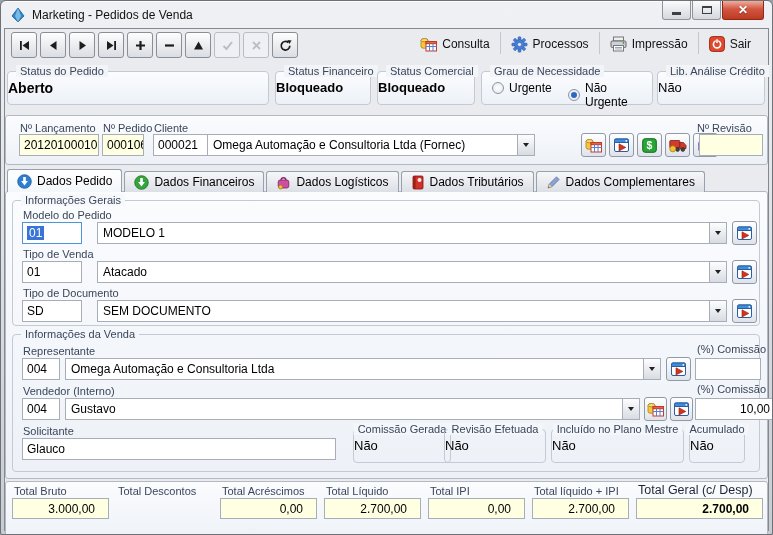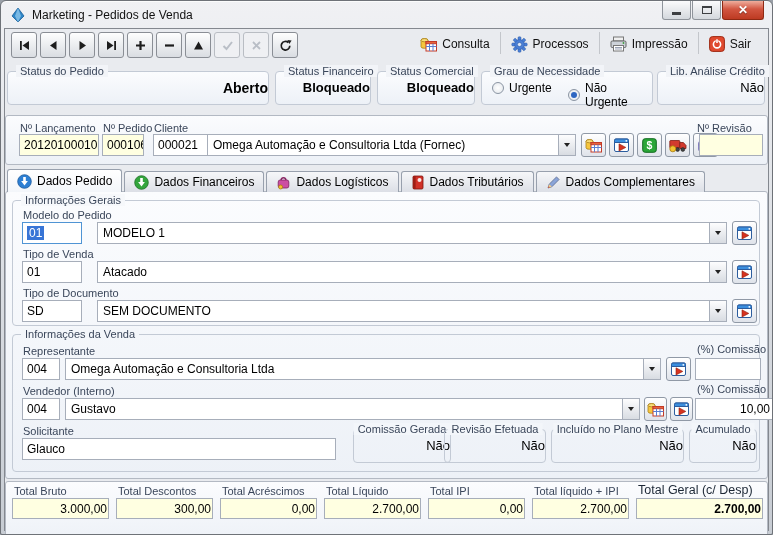--- a/index.html
+++ b/index.html
@@ -29,21 +29,21 @@
   .actions{ position:absolute; top:3px; right:10px; height:26px; display:flex; align-items:flex-start; }
   .abtn{ display:flex; align-items:center; gap:5px; padding:0 7px; height:24px; cursor:pointer; }
   .abtn .al{ font-size:12px; color:#111; }
   .asep{ width:1px; height:22px; background:#c3c6cb; margin:0 3px; }
 
   
   .panel{ position:absolute; background:linear-gradient(#fbfcfe,#edf1f7); border:1px solid #b3b9c3; border-radius:3px; }
   .gbox{ position:absolute; border:1px solid #c3cad5; border-radius:4px; }
   .cap{ position:absolute; top:-7px; left:8px; padding:0 4px; background:#f2f4f8; font-size:11px; color:#3a465a; white-space:nowrap; }
   .cap.center{ left:50%; transform:translateX(-50%); }
-  .gval{ position:absolute; left:0; right:0; top:8px; text-align:right; font-size:13px; color:#000; }
+  .gval{ position:absolute; left:0; right:0; top:8px; text-align:left; font-size:13px; color:#000; }
   .gval.b{ font-weight:bold; }
 
   .lbl{ position:absolute; font-size:11px; color:#3a465a; white-space:nowrap; }
   .field{ position:absolute; height:22px; background:#fff; border:1px solid #a7aeba; font-size:12px; color:#000; display:flex; align-items:center; padding:0 4px; overflow:hidden; white-space:nowrap; }
   .field.yellow{ background:#ffffe1; }
   .field.right{ justify-content:flex-end; }
   .field.focus{ border-color:#4f94d4; }
   .sel{ background:#3875d6; color:#fff; padding:0 2px; }
 
   .combo{ position:absolute; height:22px; background:#fff; border:1px solid #a7aeba; display:flex; align-items:center; }
@@ -58,21 +58,21 @@
   .rb.on::after{ content:''; display:block; width:6px; height:6px; border-radius:50%; background:#2f67c2; margin:2px; }
   .radio .rl{ font-size:12px; color:#000; }
 
   
   .tabbar{ position:absolute; left:2px; top:140px; height:23px; display:flex; align-items:flex-end; z-index:3; }
   .tab{ height:21px; padding:0 9px; display:flex; gap:5px; align-items:center; background:linear-gradient(#f6f7f9,#dcdfe6); border:1px solid #98a0ad; border-bottom:none; border-radius:3px 3px 0 0; margin-right:2px; font-size:12px; color:#000; cursor:pointer; white-space:nowrap; }
   .tab.active{ height:23px; background:linear-gradient(#ffffff,#f3f6fa); z-index:4; }
 
   .totlbl{ position:absolute; font-size:11px; color:#3a465a; white-space:nowrap; }
   .totlbl.big{ font-size:12.5px; color:#1c2735; }
-  .totval{ position:absolute; height:21px; background:#ffffe1; border:1px solid #a7aeba; font-size:12px; display:flex; align-items:center; justify-content:flex-end; padding:0 1px; }
+  .totval{ position:absolute; height:21px; background:#ffffe1; border:1px solid #a7aeba; font-size:12px; display:flex; align-items:center; justify-content:flex-end; padding:0 13px; }
   .totval.b{ font-weight:bold; }
   svg{ display:block; }
 </style>
 </head>
 <body>
 
 <div class="window">
 
   <div class="titlebar">
     <span class="appicon">
@@ -230,21 +230,21 @@
       <div class="gval">Não</div>
     </div>
 
     <div class="panel" style="left:0;top:86px;width:763px;height:50px">
       <span class="lbl" style="left:14px;top:6px">Nº Lançamento</span>
       <div class="field yellow" style="left:13px;top:18px;width:80px">201201000106</div>
       <span class="lbl" style="left:97px;top:6px">Nº Pedido</span>
       <div class="field yellow" style="left:96px;top:18px;width:42px">000106</div>
       <span class="lbl" style="left:148px;top:6px">Cliente</span>
       <div class="field" style="left:147px;top:18px;width:72px">000021</div>
-      <div class="combo" style="left:201px;top:18px;width:369px">
+      <div class="combo" style="left:201px;top:18px;width:328px">
         <span class="ct">Omega Automação e Consultoria Ltda (Fornec)</span>
         <span class="cb">
             <i></i>
           </span>
       </div>
       <div class="iconbtn" style="left:575px;top:17px">
         <svg width="17" height="15" viewBox="0 0 17 15">
             <path d="M1 3.2 a3.5 1.6 0 0 1 7 0 v6.5 a3.5 1.6 0 0 1 -7 0 z" fill="#f6c63e" stroke="#a9821c" stroke-width="0.8"></path>
             <ellipse cx="4.5" cy="3.2" rx="3.5" ry="1.6" fill="#fadd7a" stroke="#a9821c" stroke-width="0.8"></ellipse>
             <rect x="6" y="4.5" width="10.5" height="9.5" fill="#fff" stroke="#c33a28"></rect>
@@ -451,32 +451,31 @@
           <div class="gval">Não</div>
         </div>
         <div class="gbox" style="left:431px;top:94px;width:102px;height:34px">
           <span class="cap center" style="background:#f3f6fa">Revisão Efetuada</span>
           <div class="gval">Não</div>
         </div>
         <div class="gbox" style="left:538px;top:94px;width:133px;height:34px">
           <span class="cap center" style="background:#f3f6fa">Incluído no Plano Mestre</span>
           <div class="gval">Não</div>
         </div>
-        <div class="gbox" style="left:676px;top:94px;width:68px;height:34px">
+        <div class="gbox" style="left:676px;top:94px;width:56px;height:34px">
           <span class="cap center" style="background:#f3f6fa">Acumulado</span>
           <div class="gval">Não</div>
         </div>
       </div>
     </div>
 
     <div class="panel" style="left:0;top:452px;width:763px;height:62px">
       <span class="totlbl" style="left:8px;top:3px">Total Bruto</span>
       <div class="totval" style="left:6px;top:16px;width:97px">3.000,00</div>
       <span class="totlbl" style="left:112px;top:3px">Total Descontos</span>
-      <div class="totval" style="left:110px;top:16px;width:97px">300,00</div>
       <span class="totlbl" style="left:216px;top:3px">Total Acréscimos</span>
       <div class="totval" style="left:214px;top:16px;width:97px">0,00</div>
       <span class="totlbl" style="left:320px;top:3px">Total Líquido</span>
       <div class="totval" style="left:318px;top:16px;width:97px">2.700,00</div>
       <span class="totlbl" style="left:424px;top:3px">Total IPI</span>
       <div class="totval" style="left:422px;top:16px;width:97px">0,00</div>
       <span class="totlbl" style="left:528px;top:3px">Total líquido + IPI</span>
       <div class="totval" style="left:526px;top:16px;width:97px">2.700,00</div>
       <span class="totlbl big" style="left:632px;top:1px">Total Geral (c/ Desp)</span>
       <div class="totval b" style="left:630px;top:16px;width:127px">2.700,00</div>

